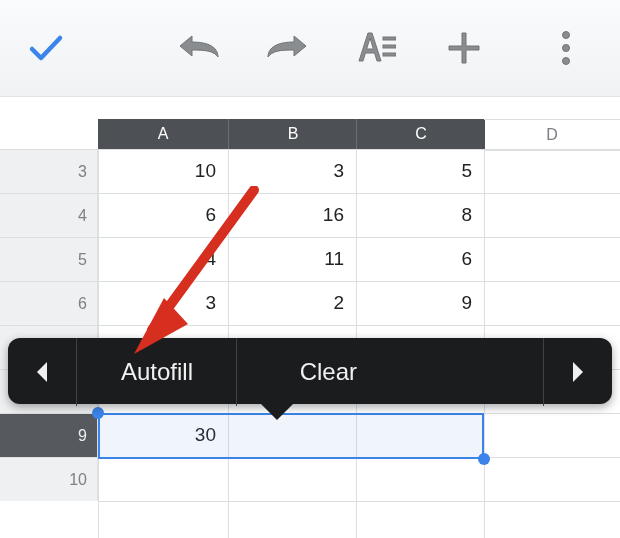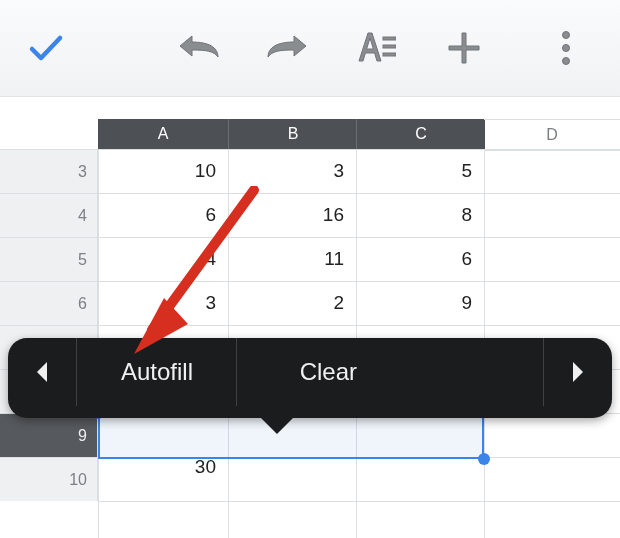--- a/index.html
+++ b/index.html
@@ -48,22 +48,22 @@
     position:absolute;border:2px solid #3b84ea;background:rgba(110,160,230,.10);
     box-sizing:border-box;
   }
   .handle{
     position:absolute;width:12px;height:12px;border-radius:50%;
     background:#3b84ea;
   }
 
   
   .bubble{
-    position:absolute;left:8px;right:8px;top:338px;height:80px;
-    background:#1b1c1e;border-radius:19px;color:#ededed;
+    position:absolute;left:8px;right:8px;top:338px;height:66px;
+    background:#1b1c1e;border-radius:12px;color:#ededed;
     box-shadow:0 3px 10px rgba(0,0,0,.35);
   }
   .bubble .nav{
     position:absolute;top:0;height:68px;width:68px;
     border-right:1px solid #3f4143;border-left:1px solid #3f4143;
     display:flex;align-items:center;justify-content:center;
   }
   .bubble .nav.left{left:0;border-left:none;}
   .bubble .nav.right{right:0;border-right:none;}
   .bubble .item{
@@ -154,21 +154,21 @@
         <div class="rowhdr" style="top: 162px;">6</div>
         <div class="cell" style="left: 98px; width: 130px; top: 162px;">3</div>
         <div class="cell" style="left: 228px; width: 128px; top: 162px;">2</div>
         <div class="cell" style="left: 356px; width: 128px; top: 162px;">9</div>
         <div class="rowline" style="top: 206px;"></div>
         <div class="rowhdr" style="top: 206px;">7</div>
         <div class="rowline" style="top: 250px;"></div>
         <div class="rowhdr" style="top: 250px;">8</div>
         <div class="rowline" style="top: 294px;"></div>
         <div class="rowhdr sel" style="top: 294px;">9</div>
-        <div class="cell" style="left: 98px; width: 130px; top: 294px; margin-top: 32px;">30</div>
+        <div class="cell" style="left: 98px; width: 130px; top: 294px;">30</div>
         <div class="rowline" style="top: 338px;"></div>
         <div class="rowhdr" style="top: 338px;">10</div>
         <div class="rowline" style="top: 382px;"></div>
       </div>
 
   <div class="selection" style="left:98px;top:294px;width:386px;height:46px;"></div>
   <div class="handle" style="left:92px;top:288px;"></div>
   <div class="handle" style="left:478px;top:334px;"></div>
 </div>
 

